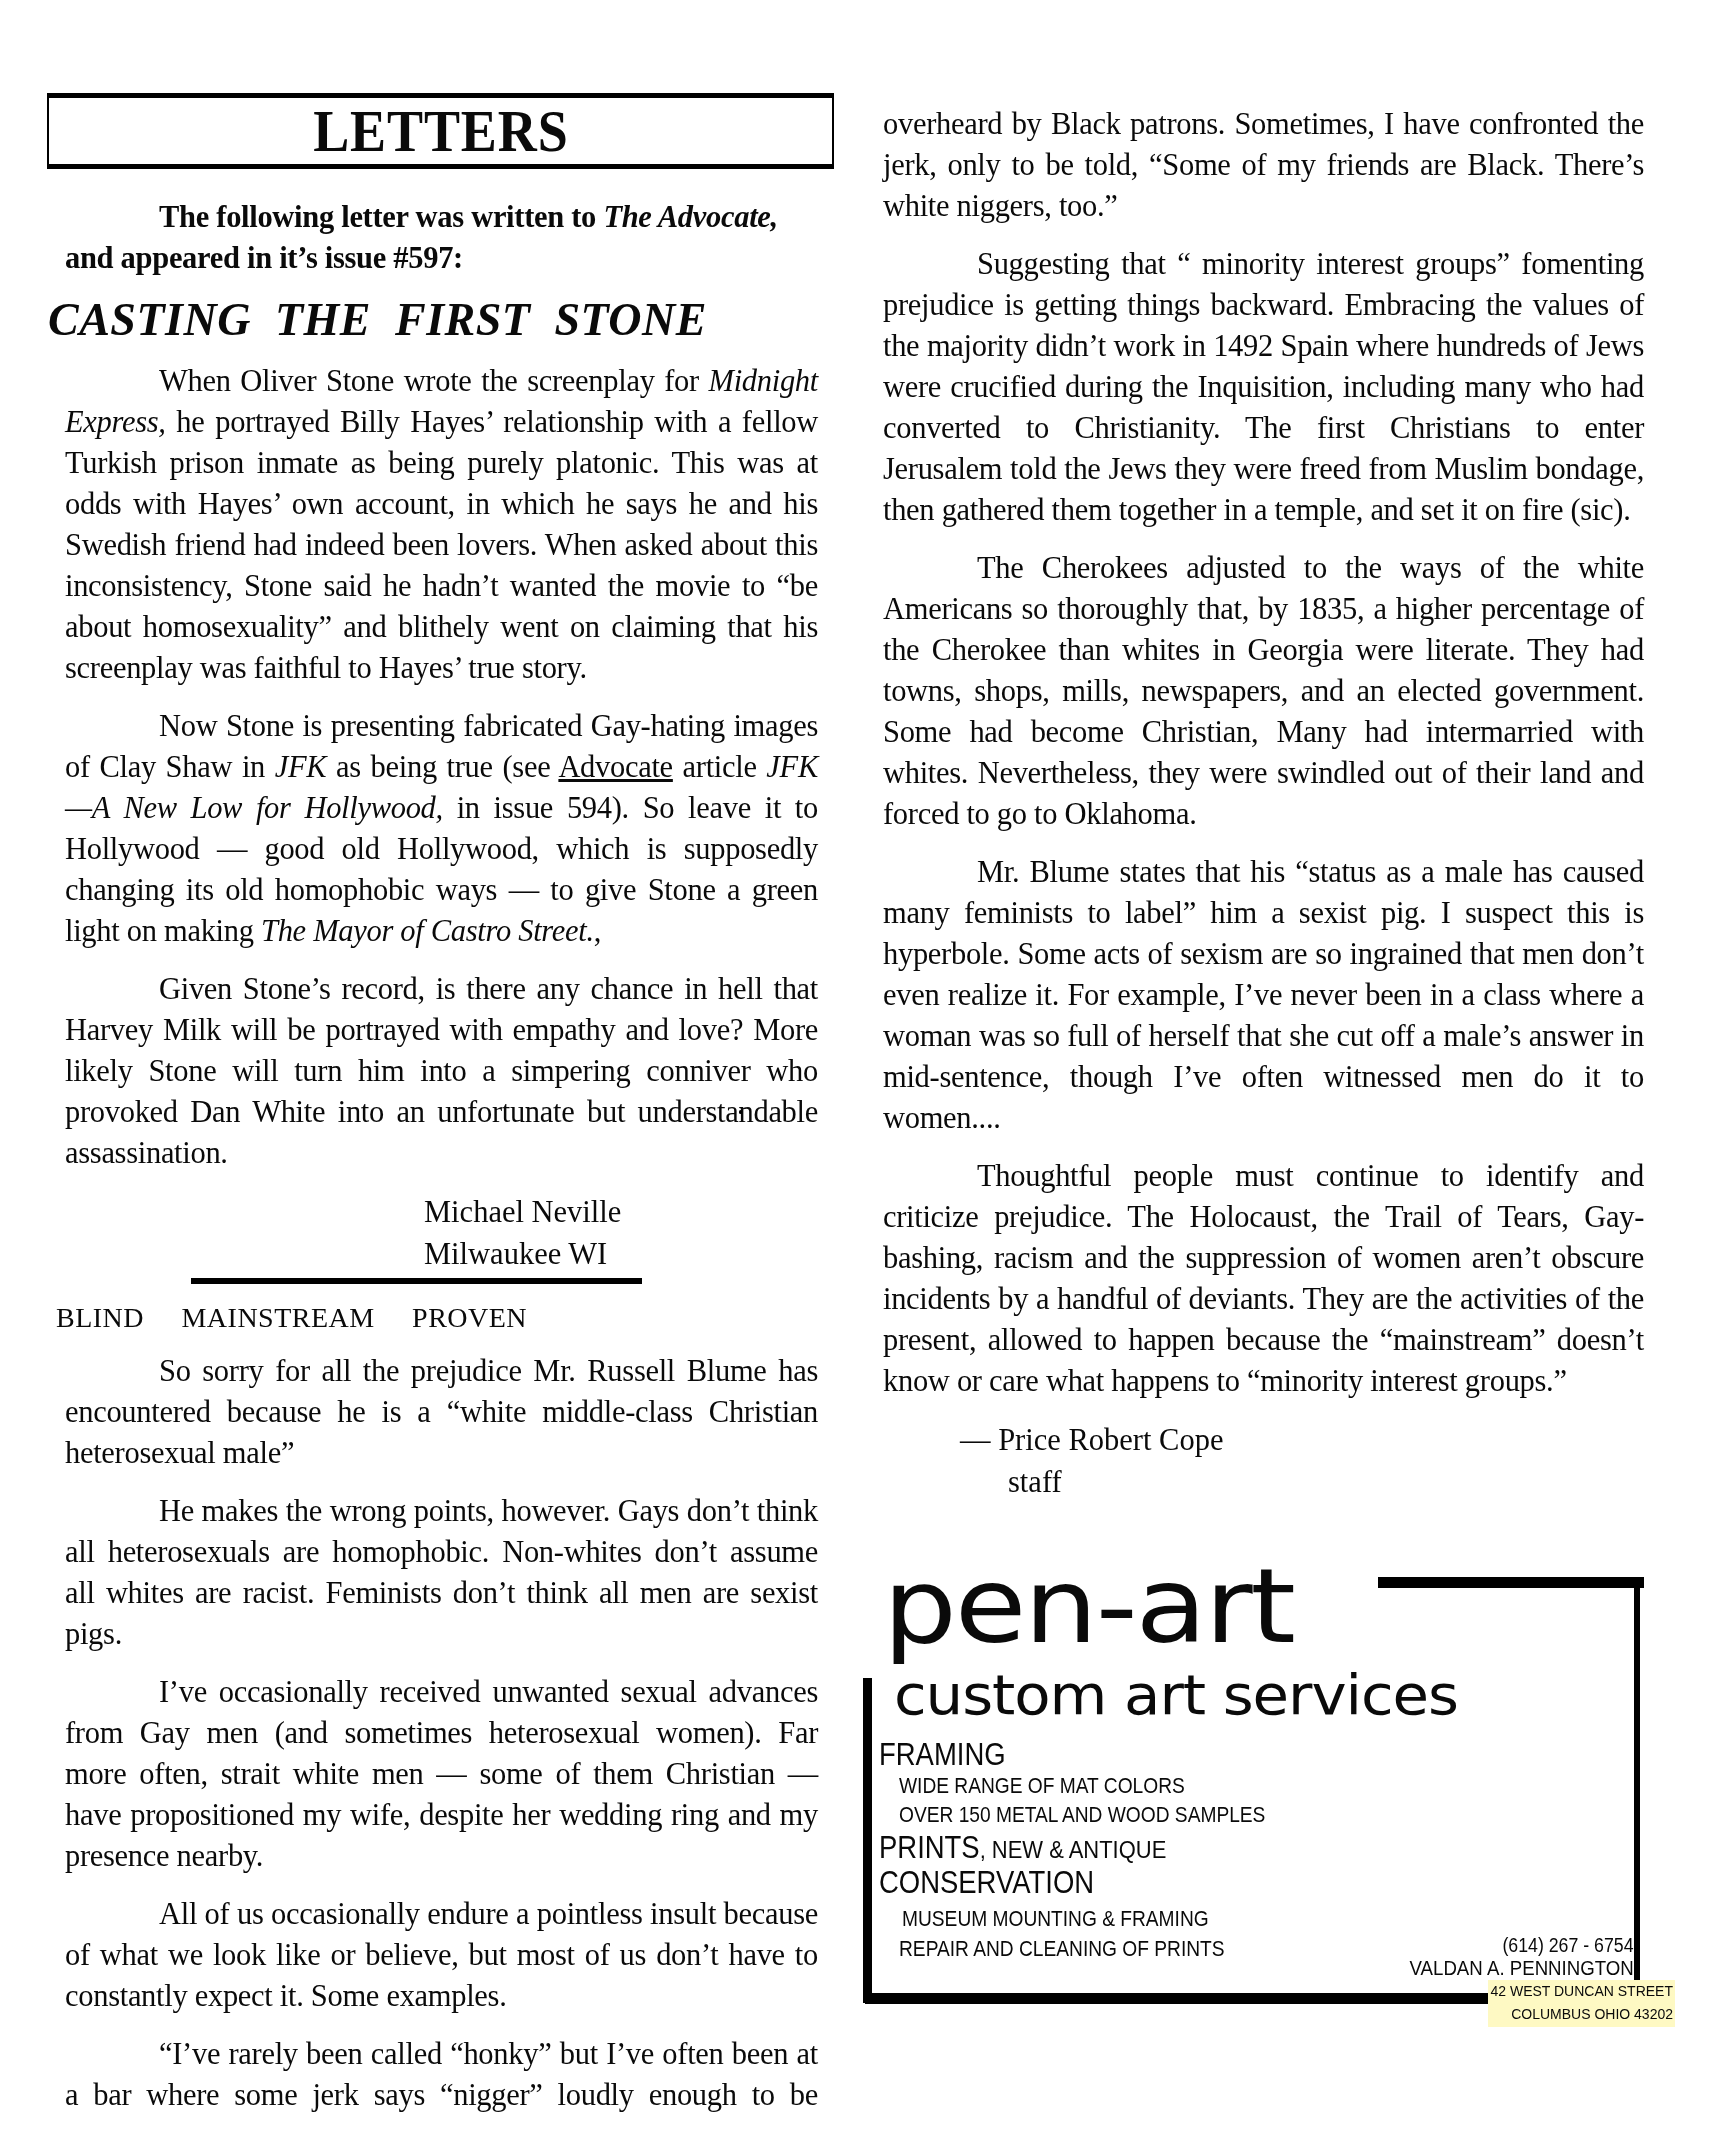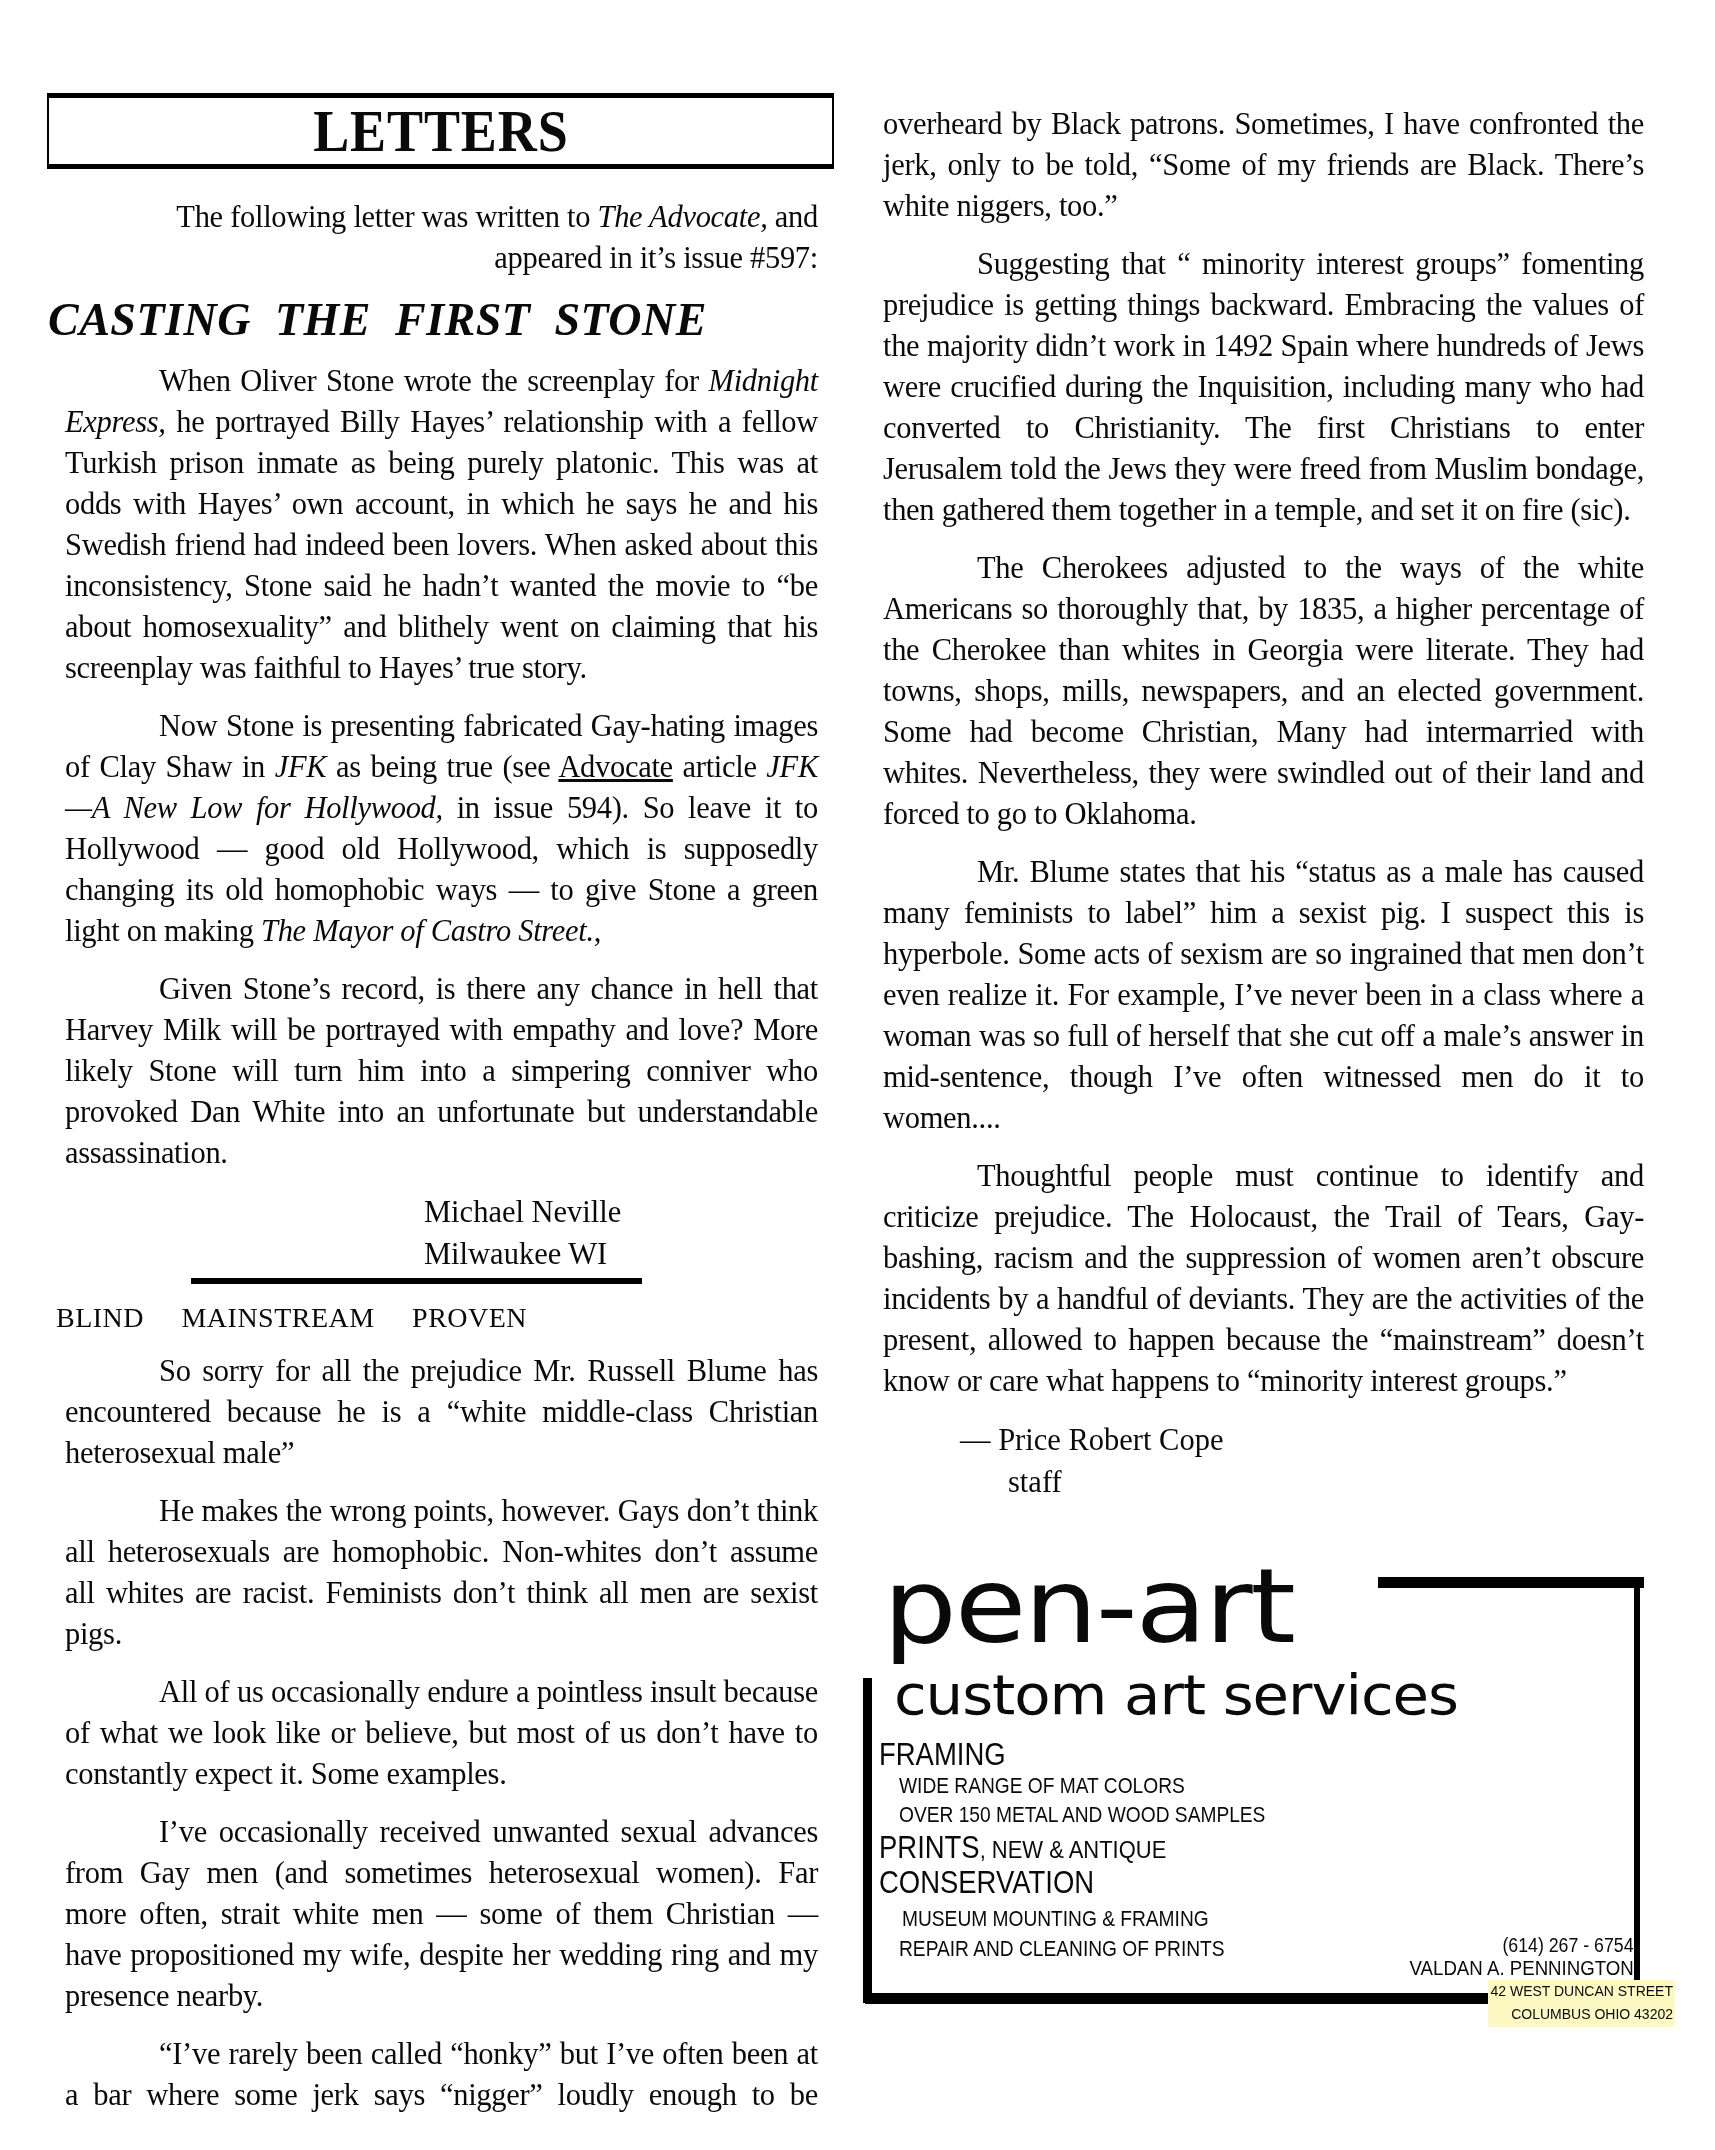--- a/index.html
+++ b/index.html
@@ -36,21 +36,21 @@
   .ad-r { font-family:"Liberation Sans","DejaVu Sans",sans-serif; position:absolute; right:11.2px; white-space:nowrap; font-size:19.3px; line-height:1; text-align:right; transform:scaleX(0.92); transform-origin:right top; }
 </style>
 </head>
 <body>
 
 <div class="masthead">
   <span>LETTERS</span>
 </div>
 
 <div id="left" class="col" style="top:180px;">
-  <p class="p indent" style="text-align:right;">
+  <p class="p indent" style="text-align:left;font-weight:bold;">
     <span>The following letter was written to </span><span class="i">The Advocate,</span>
     <span>and appeared in it’s issue #597:</span>
   </p>
   <h2 class="h-italic" style="white-space:pre;">CASTING  THE  FIRST  STONE</h2>
 
   <p class="p indent">
     <span>When Oliver Stone wrote the screenplay for </span><span class="i">Midnight Express,</span><span>  he portrayed Billy Hayes’ relationship with a fellow Turkish prison inmate as being purely platonic. This was at odds with Hayes’ own account, in which he says he and his Swedish friend had indeed been lovers. When asked about this inconsistency, Stone said he hadn’t wanted the movie to “be about homosexuality” and blithely went on claiming that his screenplay was faithful to Hayes’ true story.</span>
   </p>
   <p class="p indent">
     <span>Now Stone is presenting fabricated Gay-hating images of Clay Shaw in </span><span class="i">JFK</span><span> as being true (see </span><span class="u">Advocate</span><span> article </span><span class="i">JFK —A New Low for Hollywood,</span><span>  in issue 594). So leave it to Hollywood — good old Hollywood, which is supposedly changing its old homophobic ways — to give Stone a green light on making </span><span class="i">The Mayor of Castro Street.</span><span>,</span>
@@ -58,22 +58,22 @@
   <p class="p indent">Given Stone’s record, is there any chance in hell that Harvey Milk will be portrayed with empathy and love? More likely Stone will turn him into a simpering conniver who provoked Dan White into an unfortunate but understandable assassination.</p>
 
   <p class="sig" style="margin-left:376px;">Michael Neville</p>
   <p class="sig" style="margin-left:376px;">Milwaukee WI</p>
   <div class="rule"></div>
 
   <h2 class="h-bold" style="white-space:pre;">BLIND  MAINSTREAM  PROVEN</h2>
 
   <p class="p indent" style="margin-top:3px;">So sorry for all the prejudice Mr. Russell Blume has encountered because he is a “white middle-class Christian heterosexual male”</p>
   <p class="p indent">He makes the wrong points, however. Gays don’t think all heterosexuals are homophobic. Non-whites don’t assume all whites are racist. Feminists don’t think all men are sexist pigs.</p>
+  <p class="p indent">I’ve occasionally received unwanted sexual advances from Gay men (and sometimes heterosexual women). Far more often, strait white men — some of them Christian — have propositioned my wife, despite her wedding ring and my presence nearby.</p>
   <p class="p indent">All of us occasionally endure a pointless insult because of what we look like or believe, but most of us don’t have to constantly expect it. Some examples.</p>
-  <p class="p indent">I’ve occasionally received unwanted sexual advances from Gay men (and sometimes heterosexual women). Far more often, strait white men — some of them Christian — have propositioned my wife, despite her wedding ring and my presence nearby.</p>
   <p class="p indent" style="text-align-last:justify;">“I’ve rarely been called “honky” but I’ve often been at a bar where some jerk says “nigger” loudly enough to be</p>
 </div>
 <div class="dot"></div>
 
 <div id="right" class="col" style="top:87px;">
   <p class="p">overheard by Black patrons. Sometimes, I have confronted the jerk, only to be told, “Some of my friends are Black. There’s white niggers, too.”</p>
   <p class="p indent">Suggesting that “ minority interest groups” fomenting prejudice is getting things backward. Embracing the values of the majority didn’t work in 1492 Spain where hundreds of Jews were crucified during the Inquisition, including many who had converted to Christianity. The first Christians to enter Jerusalem told the Jews they were freed from Muslim bondage, then gathered them together in a temple, and set it on fire  (sic).</p>
   <p class="p indent">The Cherokees adjusted to the ways of the white Americans so thoroughly that, by 1835, a higher percentage of the Cherokee than whites in Georgia were literate. They had towns, shops, mills, newspapers, and an elected government. Some had become Christian, Many had intermarried with whites. Nevertheless, they were swindled out of their land and forced to go to Oklahoma.</p>
   <p class="p indent">Mr. Blume states that his “status as a male has caused many feminists to label” him a sexist pig. I suspect this is hyperbole. Some acts of sexism are so ingrained that men don’t even realize it. For example, I’ve never been in a class where a woman was so full of herself that she cut off a male’s answer in mid-sentence, though I’ve often witnessed men do it  to  women....</p>
   <p class="p indent">Thoughtful people must continue to identify and criticize prejudice. The Holocaust, the Trail of Tears, Gay-bashing, racism and the suppression of women aren’t obscure incidents  by a handful of deviants. They are the activities of the present, allowed to happen because the “mainstream” doesn’t know or care what happens to “minority interest groups.”</p>

